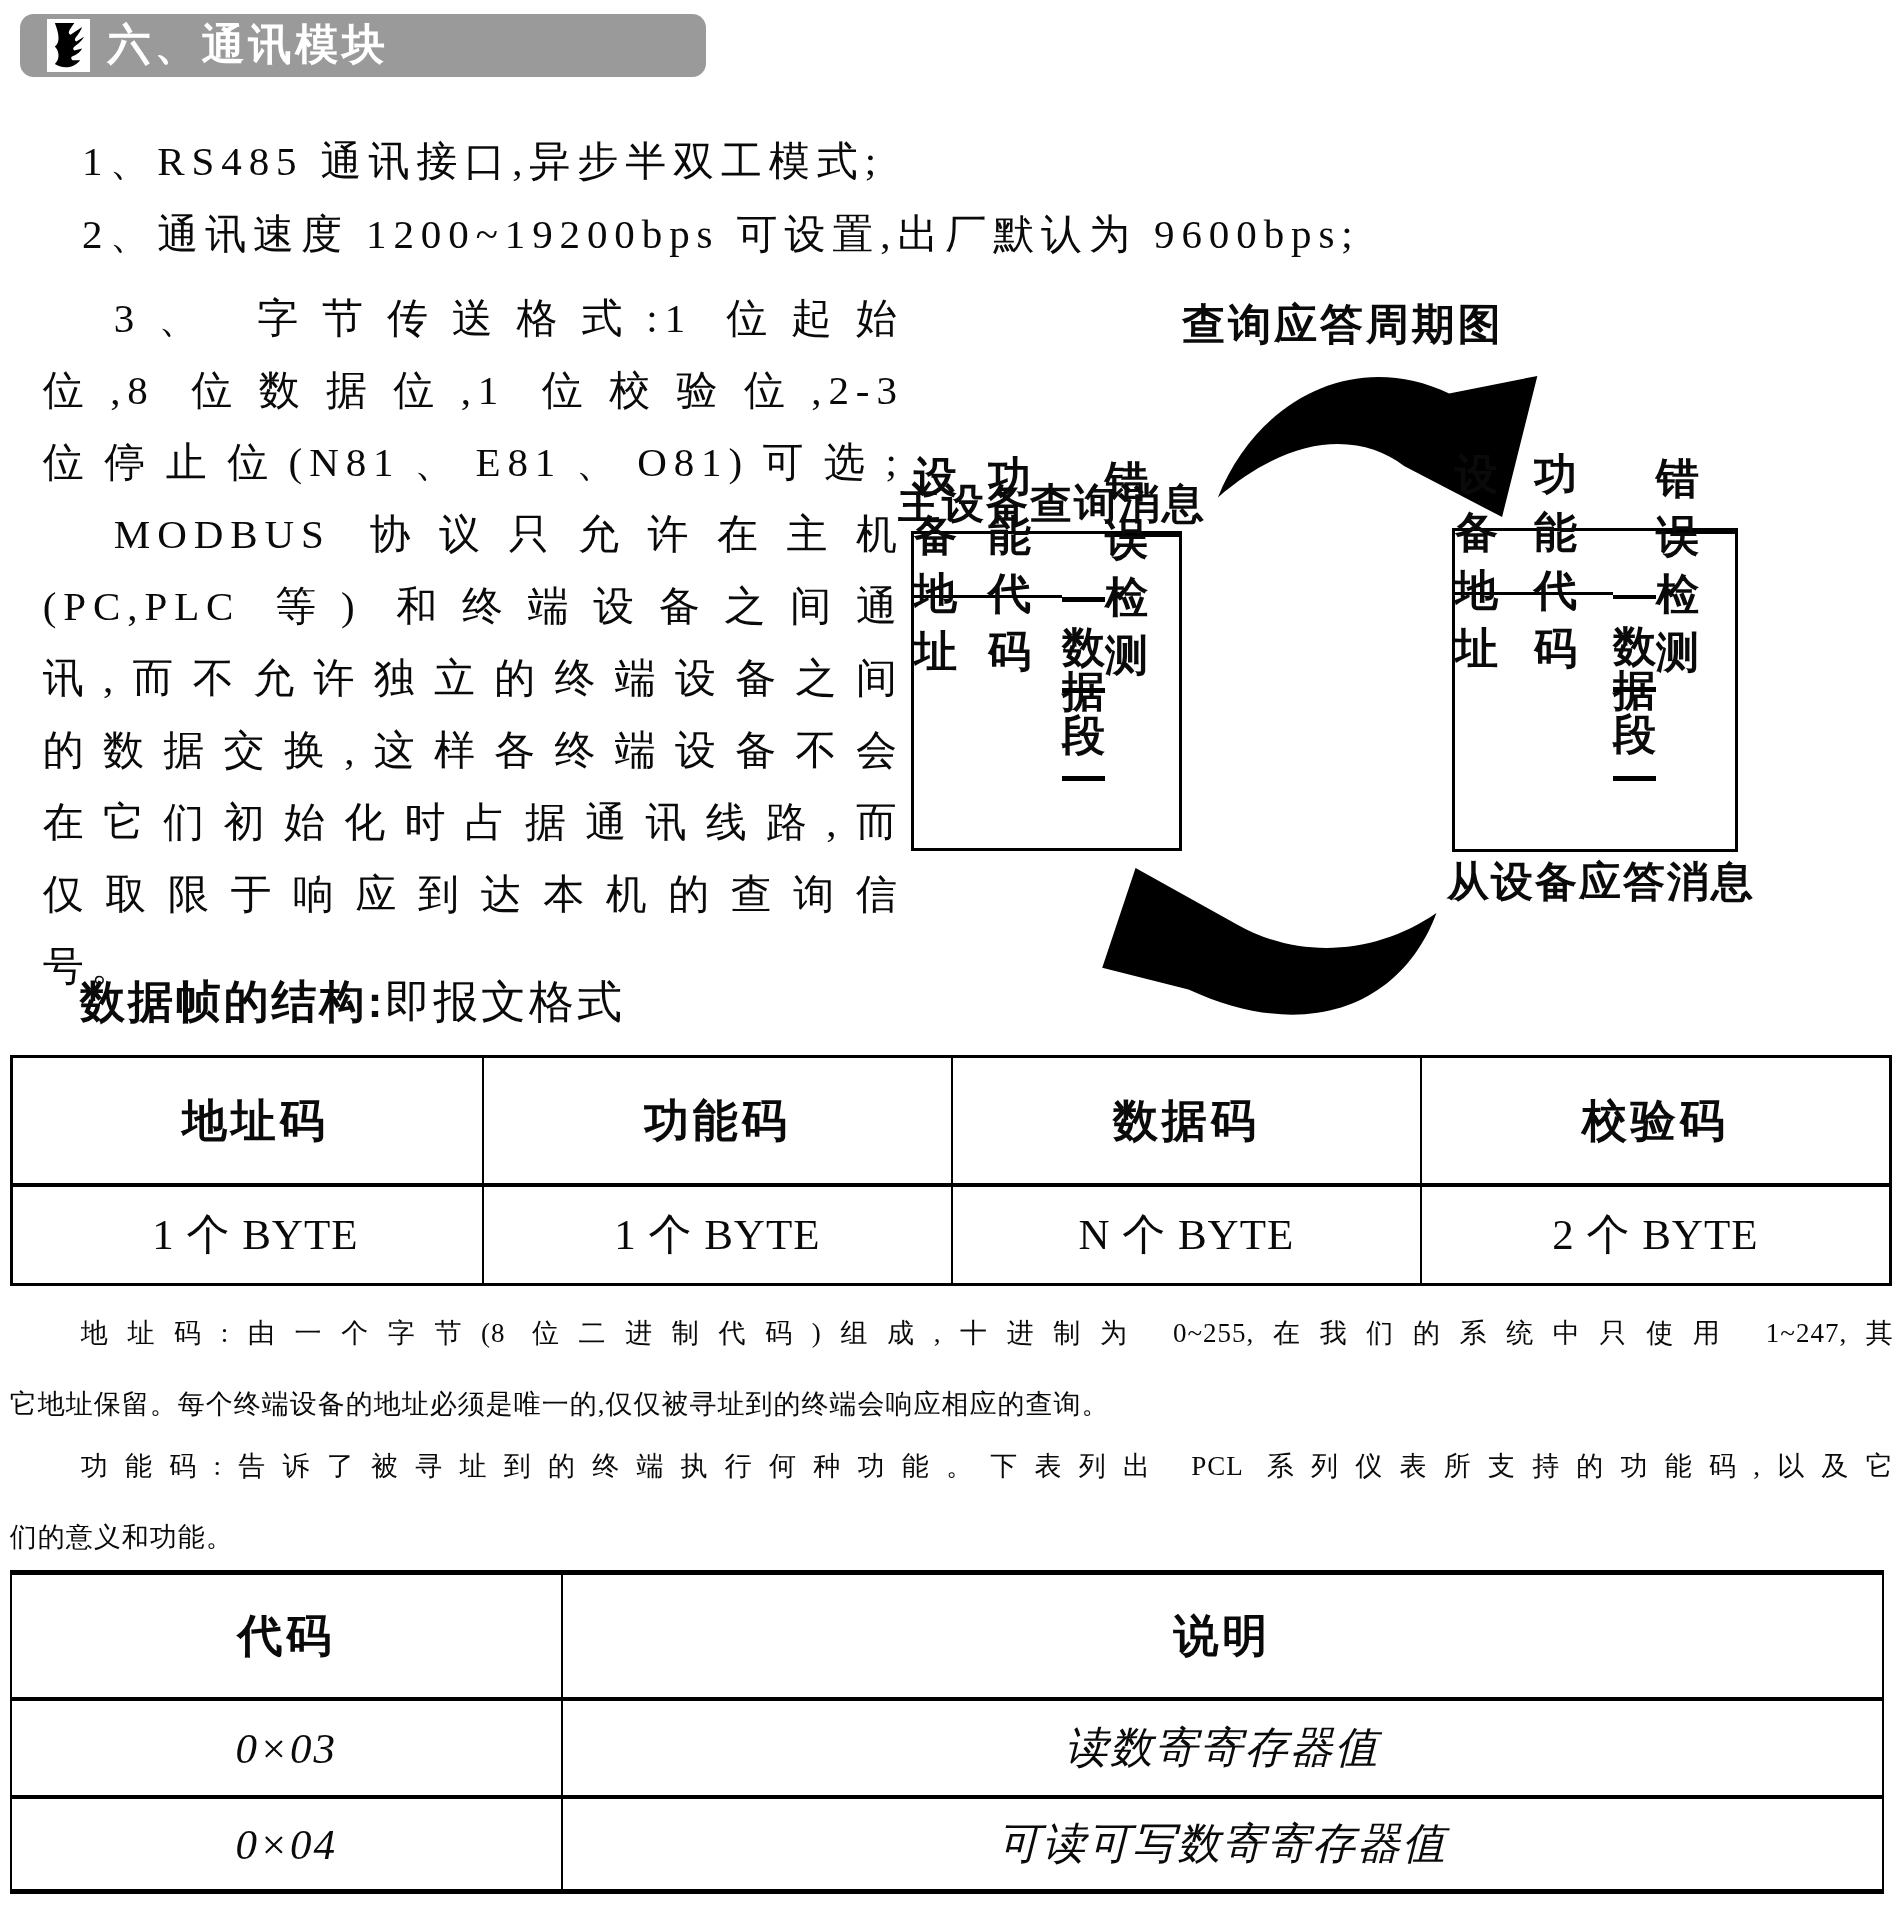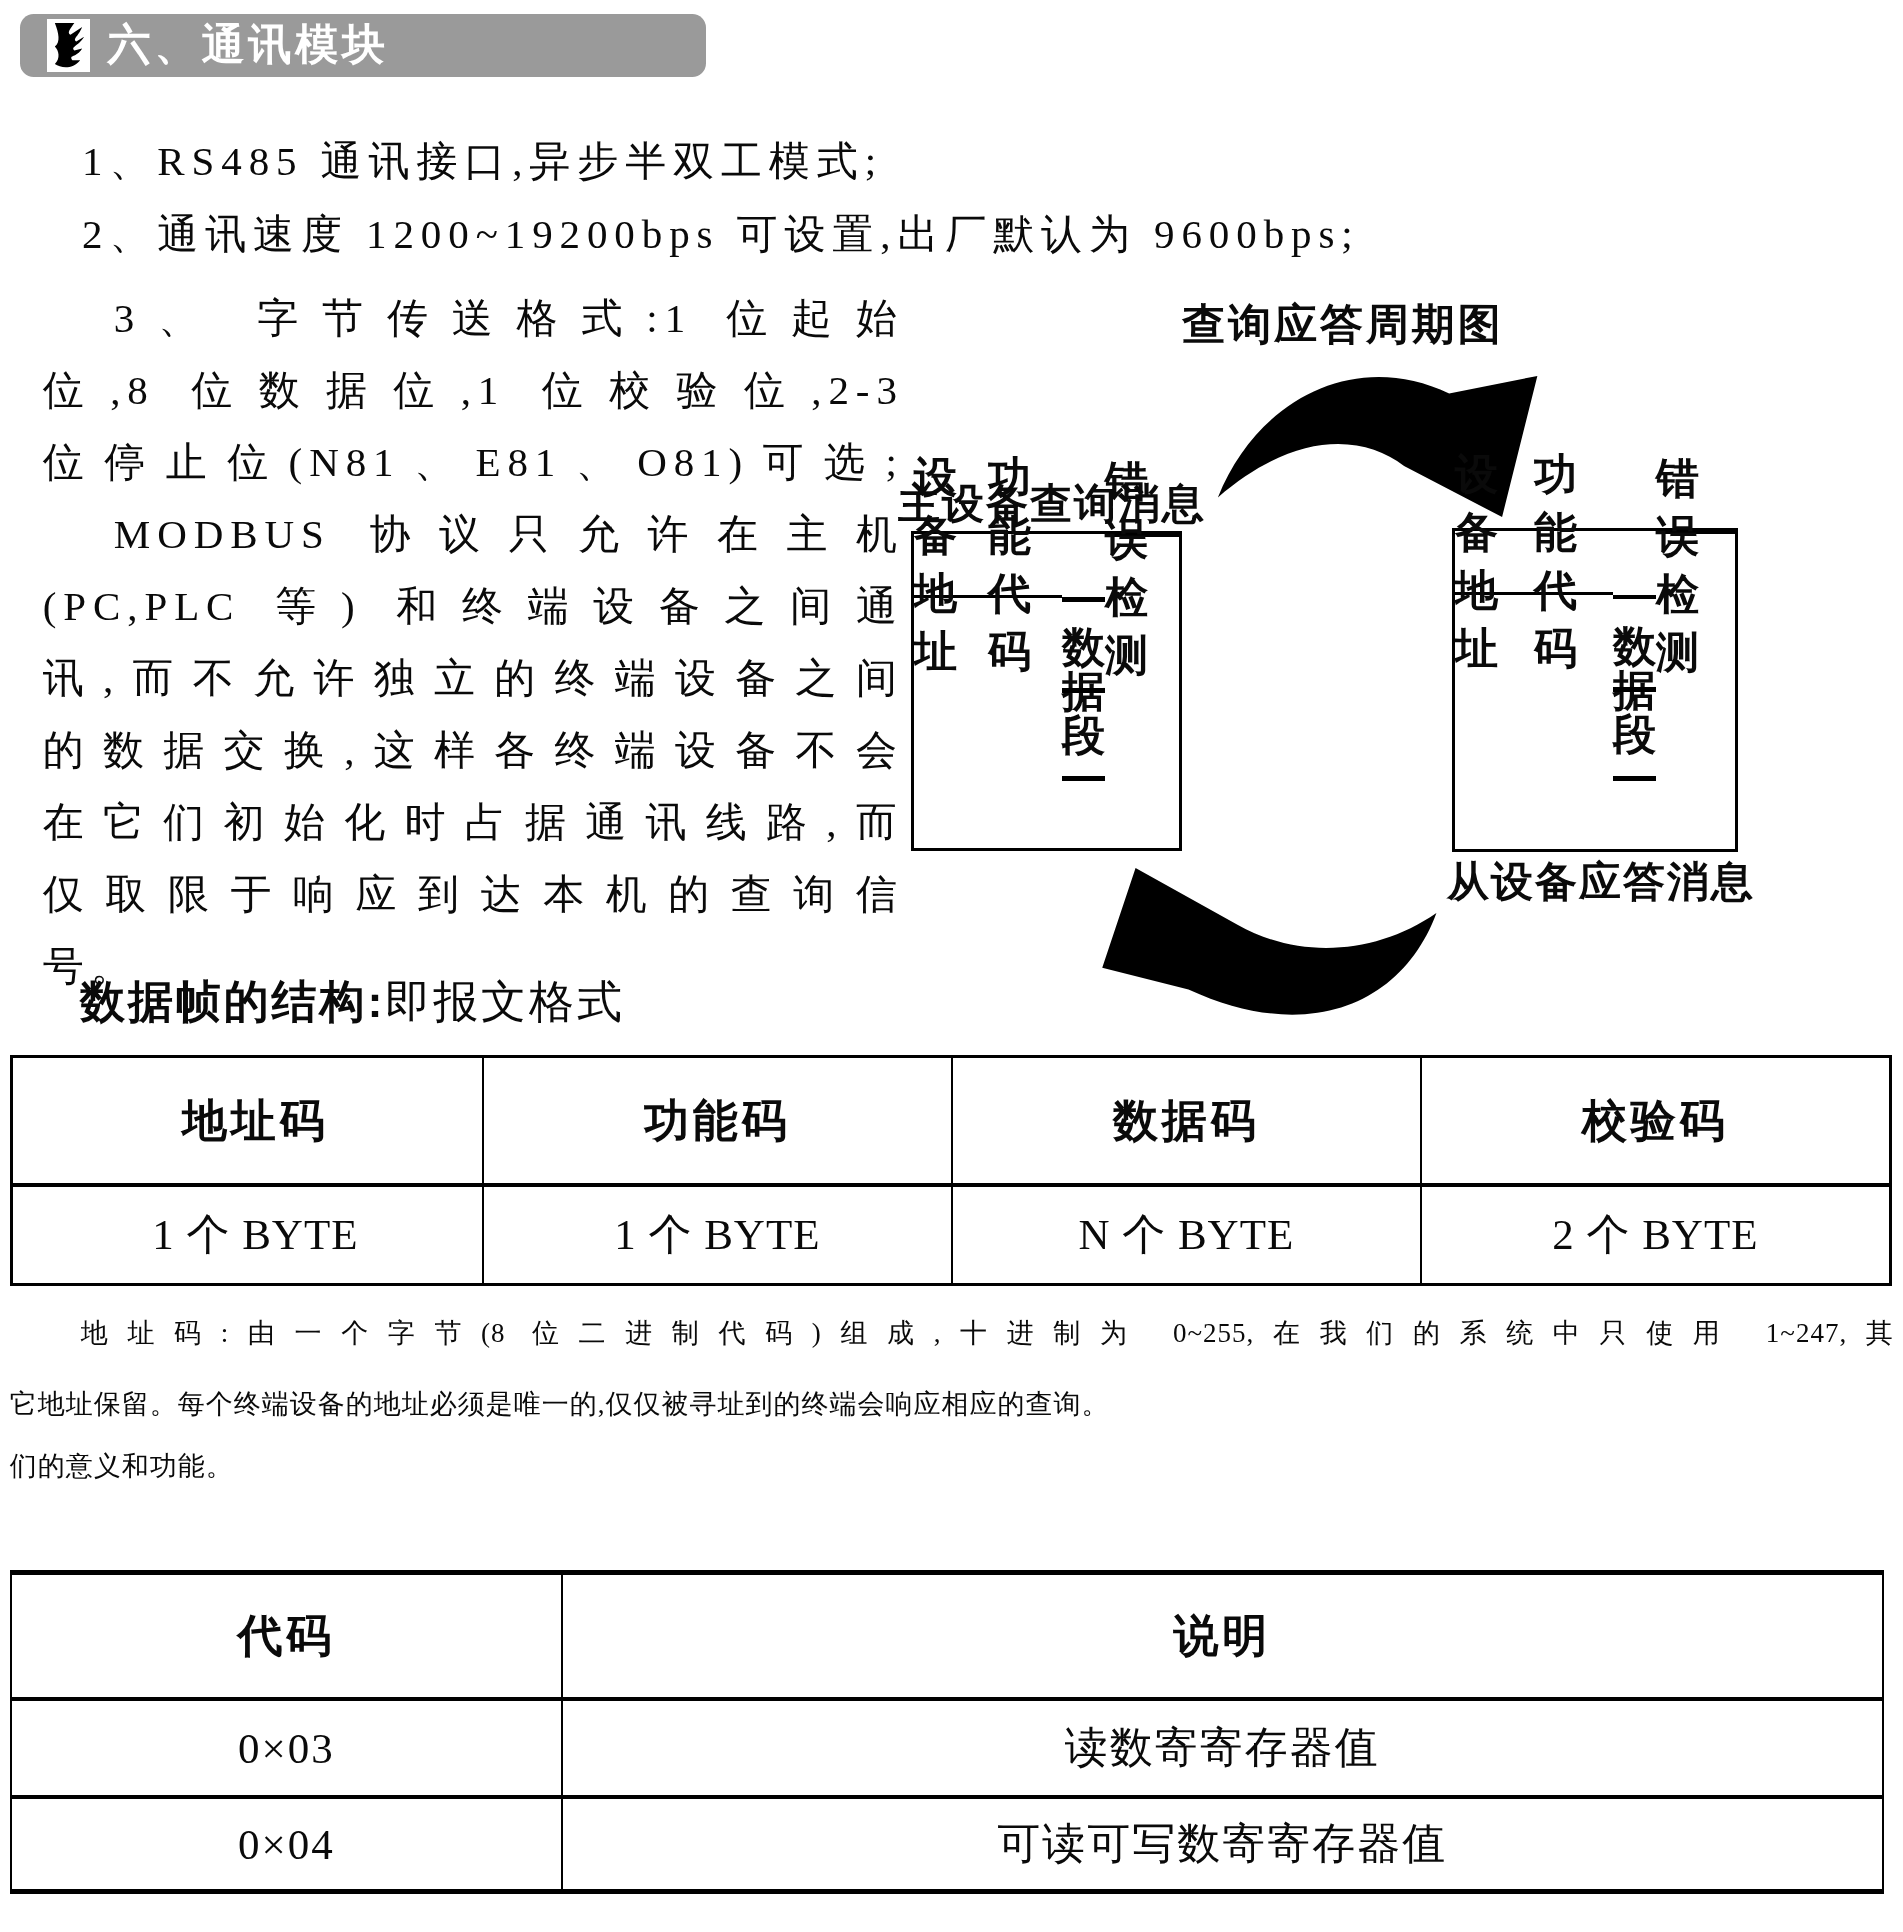--- a/index.html
+++ b/index.html
@@ -64,21 +64,21 @@
   .para{position:absolute;left:9.8px;width:1884px;}
   .pa{top:1298px;} .pb{top:1431px;}
   .para .pl{font-size:27px;letter-spacing:1px;line-height:71px;height:71px;}
   .pl.just{text-align:justify;text-align-last:justify;}
   .pl.ind{text-indent:71px;}
 
   
   .t2{position:absolute;left:9.8px;top:1570px;width:1870px;border-top:5.9px solid #000;
       border-bottom:5.9px solid #000;border-left:2.9px solid #000;border-right:2.9px solid #000;}
   .t2 .row{display:grid;grid-template-columns:549px 1fr;}
-  .t2 .row + .row{border-top:4.9px solid #000;}
+  .t2 .row + .row{border-top:4.9px solid #000;font-style:italic;}
   .t2 .cell{display:flex;align-items:center;justify-content:center;border-left:2px solid #000;}
   .t2 .cell:first-child{border-left:none;}
   .t2 .hcell{height:122px;font-family:"Liberation Sans","DejaVu Sans",sans-serif;
              font-weight:bold;font-size:45px;letter-spacing:3.9px;}
   .t2 .r1 .cell{height:94px;} .t2 .r2 .cell{height:90px;}
   .t2 .dcell{font-size:43px;letter-spacing:2px;}
 </style>
 </head>
 <body>
 
@@ -177,20 +177,21 @@
       <div class="cell dcell">2 个 BYTE</div>
     </div>
   </div>
 
   <div class="para pa">
     <div class="pl just ind">地址码:由一个字节(8 位二进制代码)组成,十进制为 0~255,在我们的系统中只使用 1~247,其</div>
     <div class="pl">它地址保留。每个终端设备的地址必须是唯一的,仅仅被寻址到的终端会响应相应的查询。</div>
   </div>
 
   <div class="para pb">
+    <div class="pl just ind">功能码:告诉了被寻址到的终端执行何种功能。下表列出 PCL 系列仪表所支持的功能码,以及它</div>
     <div class="pl">们的意义和功能。</div>
   </div>
 
   <div class="t2">
     <div class="row">
       <div class="cell hcell">代码</div>
       <div class="cell hcell">说明</div>
     </div>
     <div class="row r1">
       <div class="cell dcell">0×03</div>

